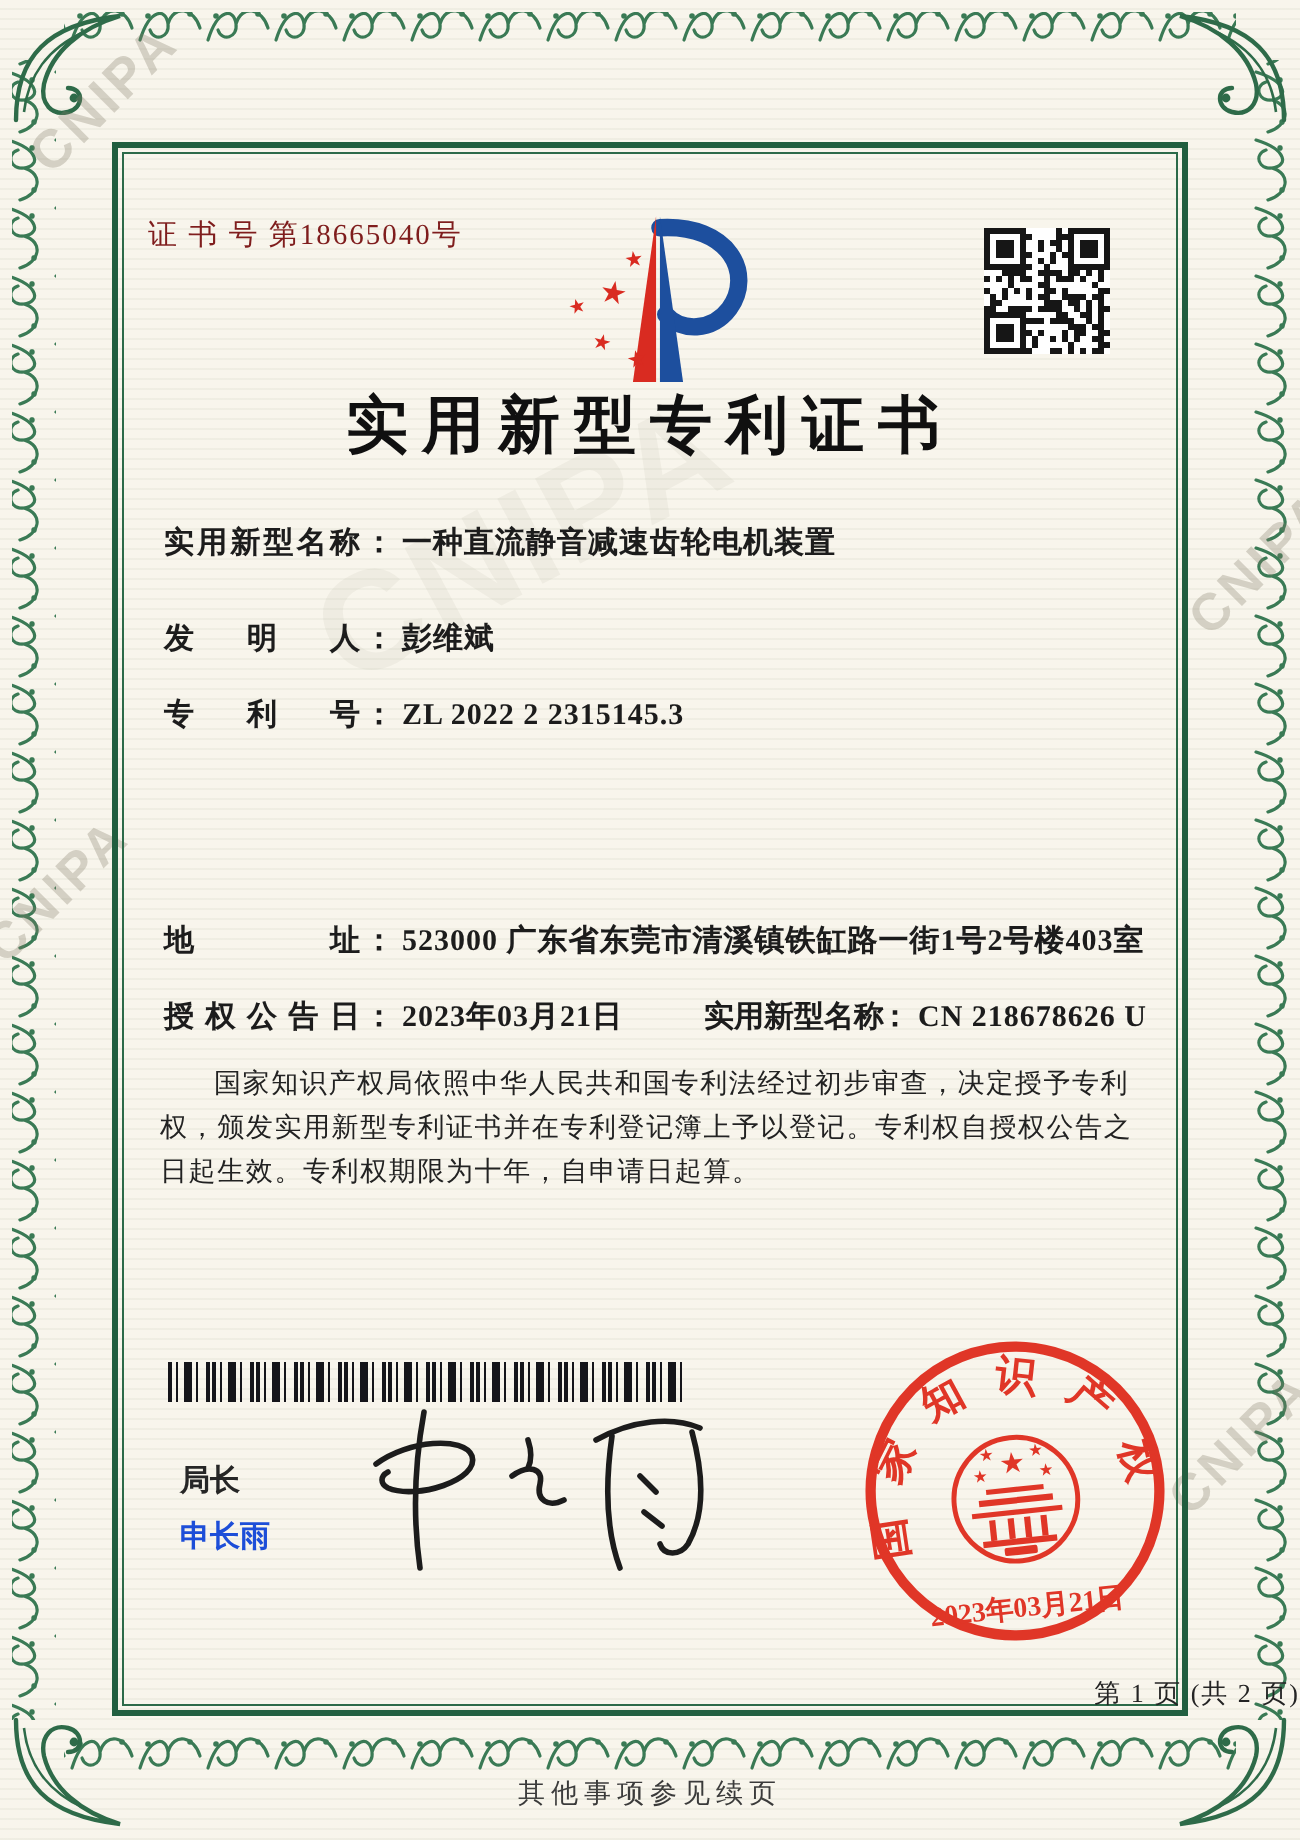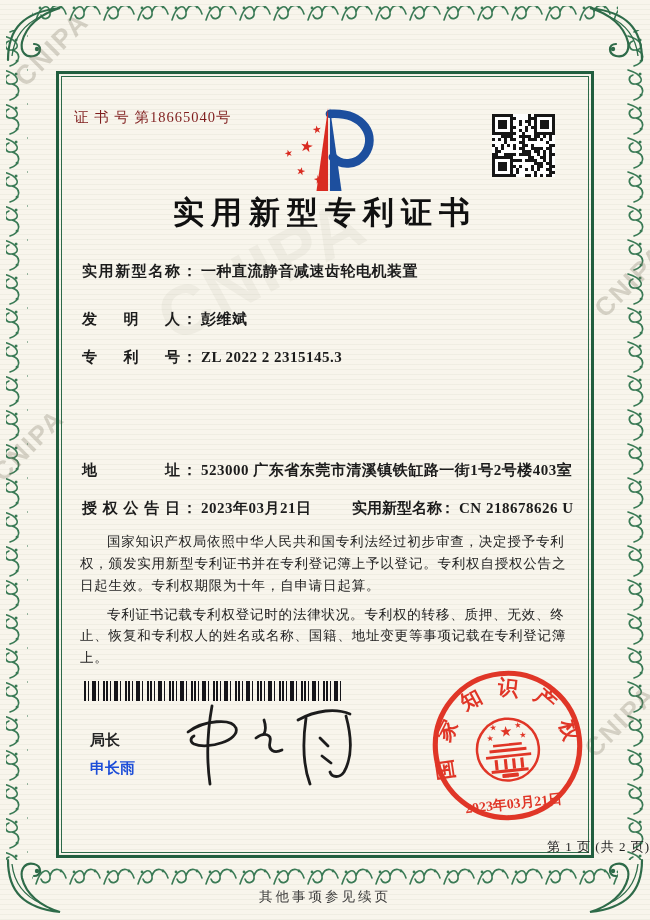--- a/index.html
+++ b/index.html
@@ -365,21 +365,20 @@
       <span>
         <span class="flabel">授权公告日</span><span class="fcolon">：</span><span class="fvalue">2023年03月21日</span>
       </span>
       <span class="pair2">
         <span class="flabel">实用新型名称</span><span class="fcolon">：</span><span class="fvalue">CN 218678626 U</span>
       </span>
     </div>
 
     <div class="paras">
       <p>国家知识产权局依照中华人民共和国专利法经过初步审查，决定授予专利权，颁发实用新型专利证书并在专利登记簿上予以登记。专利权自授权公告之日起生效。专利权期限为十年，自申请日起算。</p>
-      <p>专利证书记载专利权登记时的法律状况。专利权的转移、质押、无效、终止、恢复和专利权人的姓名或名称、国籍、地址变更等事项记载在专利登记簿上。</p>
     </div>
 
     <div class="barcode"></div>
 
     <div class="officer-role">局长</div>
     <div class="officer-name">申长雨</div>
 
     <svg class="signature" width="200" height="95" viewBox="0 0 200 95">
       <g fill="none" stroke="#1c1c1c" stroke-width="2.8" stroke-linecap="round">
         <path d="M52,8 C48,30 46,58 50,86"></path>

